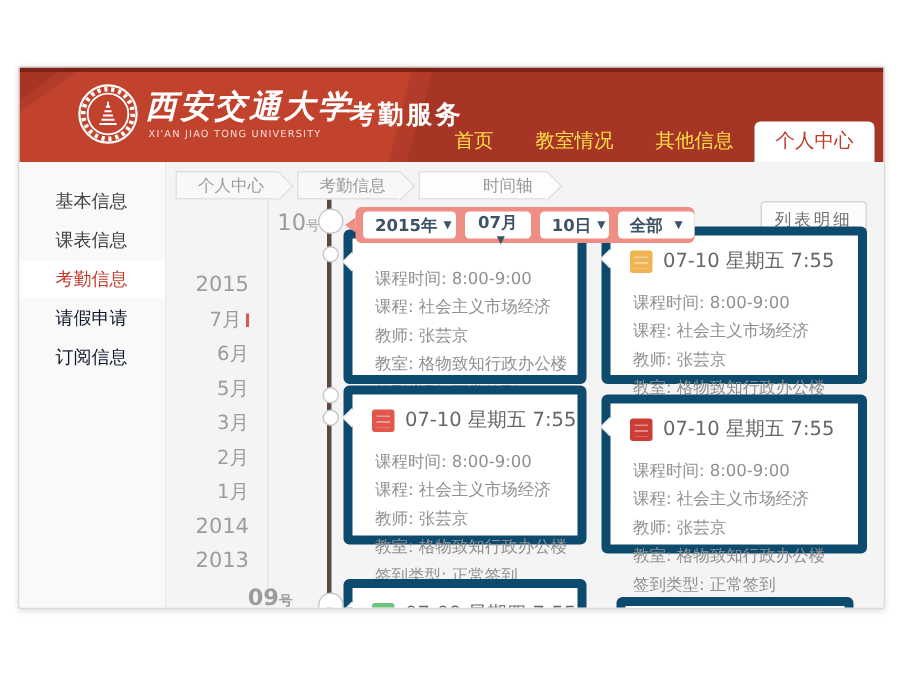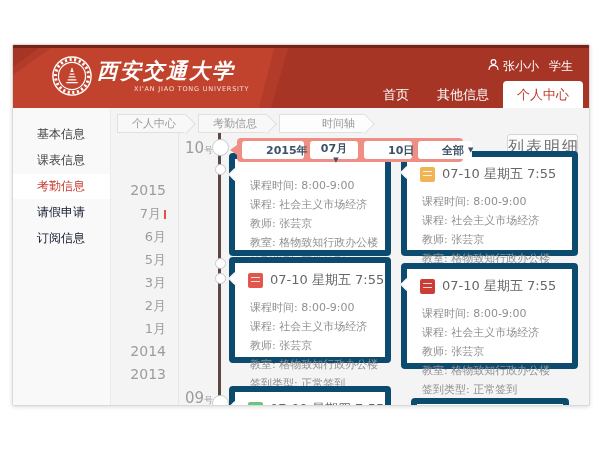--- a/index.html
+++ b/index.html
@@ -10,26 +10,26 @@
 
   
   .win-header{position:absolute;left:0;top:0;width:576px;height:63px;background:#a63526;overflow:hidden;}
   .hdr-strip{position:absolute;left:0;top:0;width:100%;height:3px;background:#7c2318;z-index:6;}
   .band{position:absolute;left:0;top:0;width:100%;height:63px;}
   .band.mid{background:#b23b2a;clip-path:polygon(30px 0,276px 0,258px 63px,0 63px,0 22px);z-index:1;}
   .band.light{background:#c1432e;clip-path:polygon(42px 0,262px 0,246px 63px,0 63px,0 30px);z-index:2;}
   .logo{position:absolute;left:38px;top:10px;z-index:4;}
   .brand-cn{position:absolute;left:84px;top:12px;z-index:4;color:#fff;font-size:21px;font-weight:bold;
     font-style:italic;font-family:"DejaVu Serif","Liberation Serif",serif;letter-spacing:2px;white-space:nowrap;}
-  .brand-en{position:absolute;left:86px;top:40px;z-index:4;color:#f6ddd6;font-size:6.5px;letter-spacing:.8px;white-space:nowrap;margin-left:35px;}
+  .brand-en{position:absolute;left:86px;top:40px;z-index:4;color:#f6ddd6;font-size:6.5px;letter-spacing:.8px;white-space:nowrap;}
   .app-title{position:absolute;left:220px;top:20px;z-index:4;color:#fff;font-size:17px;font-weight:bold;letter-spacing:2px;white-space:nowrap;}
   .user{position:absolute;right:16px;top:13px;z-index:5;display:flex;align-items:center;gap:4px;color:#fff;font-size:12px;}
   .user .role{margin-left:6px;}
   .nav{position:absolute;right:6px;bottom:0;z-index:5;display:flex;align-items:flex-end;}
-  .nav-item{height:27px;line-height:27px;padding:0 14px;color:#ffffff;font-size:13px;cursor:pointer;white-space:nowrap;}
+  .nav-item{height:27px;line-height:27px;padding:0 14px;color:#fde047;font-size:13px;cursor:pointer;white-space:nowrap;}
   .nav-item.active{background:#fff;color:#c03a2a;border-radius:4px 4px 0 0;}
 
   
   .win-body{position:absolute;left:0;top:63px;width:576px;height:297px;background:#f4f4f5;}
   .sidebar{position:absolute;left:0;top:0;bottom:0;width:97px;background:#f9f9f9;border-right:1px solid #ebebeb;}
   .side-item{margin-top:1px;height:25px;line-height:25px;padding-left:24px;font-size:12px;color:#404040;cursor:pointer;white-space:nowrap;}
   .side-item:first-child{margin-top:14px;}
   .side-item.active{background:#fff;color:#c43b2c;}
   .side-item.dim{color:#0f172a;}
 
@@ -51,26 +51,26 @@
   .node.big{width:15px;height:15px;left:199px;}
   .node.small{width:9px;height:9px;left:202px;}
   .day-label{position:absolute;width:42px;text-align:right;font-size:15px;color:#9c9c9c;z-index:2;white-space:nowrap;}
   .day-label .suf{font-size:9px;}
 
   .callout{position:absolute;left:224px;top:30px;width:226px;height:24px;background:#ee8e85;border-radius:4px;
     z-index:20;display:flex;align-items:center;gap:6px;padding-left:5px;box-sizing:border-box;}
   .callout::before{content:"";position:absolute;left:-7px;top:7px;border-top:5px solid transparent;
     border-bottom:5px solid transparent;border-right:7px solid #ee8e85;}
   .pill{height:18px;background:#fff;border-radius:3px;display:flex;align-items:center;justify-content:space-between;
-    padding:0 24px;box-sizing:border-box;font-size:11px;font-weight:bold;color:#3e5265;cursor:pointer;white-space:nowrap;}
+    padding:0 8px;box-sizing:border-box;font-size:11px;font-weight:bold;color:#3e5265;cursor:pointer;white-space:nowrap;}
   .pill .caret{font-size:7px;color:#3e5265;margin-left:4px;}
   .w1{width:62px;}.w2{width:46px;flex-direction:column;}.w3{width:46px;}.w4{width:54px;}
 
   .list-btn{position:absolute;left:494px;top:26px;width:71px;height:23px;background:#fcfcfc;border:1px solid #d6d6d6;
-    border-radius:3px;font-size:16px;color:#707070;letter-spacing:2px;text-align:center;line-height:23px;cursor:pointer;
+    border-radius:3px;font-size:11px;color:#707070;letter-spacing:2px;text-align:center;line-height:23px;cursor:pointer;
     box-sizing:border-box;white-space:nowrap;}
 
   .card{position:absolute;background:#fff;border:6px solid #0c4a6e;border-radius:4px;box-sizing:border-box;cursor:pointer;}
   .card::before{content:"";position:absolute;left:-5px;top:11px;width:8px;height:8px;background:#fff;
     border-left:1px solid #e8e8e8;border-bottom:1px solid #e8e8e8;transform:rotate(45deg);}
   .card-head{display:flex;align-items:center;gap:7px;padding:8px 0 0 13px;font-size:13px;color:#666;white-space:nowrap;}
   .card-icon{width:15px;height:15px;border-radius:2px;position:relative;flex:0 0 auto;}
   .card-icon::after{content:"";position:absolute;left:3px;right:3px;top:4px;bottom:3px;
     background:linear-gradient(#fff 1px,transparent 1px) 0 0/100% 4px;opacity:.8;}
   .card-body{padding:9px 0 0 15px;}
@@ -90,32 +90,24 @@
       <div class="logo">
         <svg width="42" height="42" viewBox="0 0 44 44">
           <circle cx="22" cy="22" r="20" fill="none" stroke="#fff" stroke-width="1.5"></circle>
           <circle cx="22" cy="22" r="17.3" fill="none" stroke="#fff" stroke-width="3.2" stroke-dasharray="2.2 2.7"></circle>
           <circle cx="22" cy="22" r="14.2" fill="none" stroke="#fff" stroke-width="1.3"></circle>
           <path d="M16 29 h12 M17.5 26 h9 M18.5 23 h7 M19.5 20 h5 M20.5 17 h3 M22 13.5 v3.5" stroke="#fff" stroke-width="1.4" fill="none"></path>
         </svg>
       </div>
       <div class="brand-cn">西安交通大学</div>
       <div class="brand-en">XI'AN JIAO TONG UNIVERSITY</div>
-      <div class="user">
-        <span>
-          <svg width="11" height="12" viewBox="0 0 11 12">
-            <circle cx="5.5" cy="3" r="2.4" fill="none" stroke="#fff" stroke-width="1.1"></circle>
-            <path d="M1 11 C1 7.8 3 6.4 5.5 6.4 S10 7.8 10 11" fill="none" stroke="#fff" stroke-width="1.1"></path>
-          </svg>
-        </span>
-        <span>张小小</span>
-        <span class="role">学生</span>
-      </div>
+      <div class="app-title">考勤服务</div>
       <div class="nav">
         <div class="nav-item">首页</div>
+        <div class="nav-item">教室情况</div>
         <div class="nav-item">其他信息</div>
         <div class="nav-item active">个人中心</div>
       </div>
     </div>
 
     <div class="win-body">
 
       <div class="sidebar">
         <div class="side-item">基本信息</div>
         <div class="side-item">课表信息</div>
@@ -139,21 +131,21 @@
         <div class="m">2月</div>
         <div class="m">1月</div>
         <div class="m year">2014</div>
         <div class="m year">2013</div>
       </div>
 
       <div class="vsep"></div>
       <div class="tl-line"></div>
 
       <div class="day-label" style="left:158px;top:31px;"><span>10</span><span class="suf">号</span></div>
-      <div class="day-label" style="left:158px;top:281px;"><span>09</span><span class="suf">号</span></div>
+      <div class="day-label" style="left:140px;top:281px;font-weight:bold;"><span>09</span><span class="suf">号</span></div>
 
       <div class="node big" style="top:31px;"></div>
       <div class="node small" style="top:56px;"></div>
       <div class="node small" style="top:150px;"></div>
       <div class="node small" style="top:165px;"></div>
       <div class="node big" style="top:287px;"></div>
 
       <div class="callout">
         <div class="pill w1">
             <span>2015年</span>

